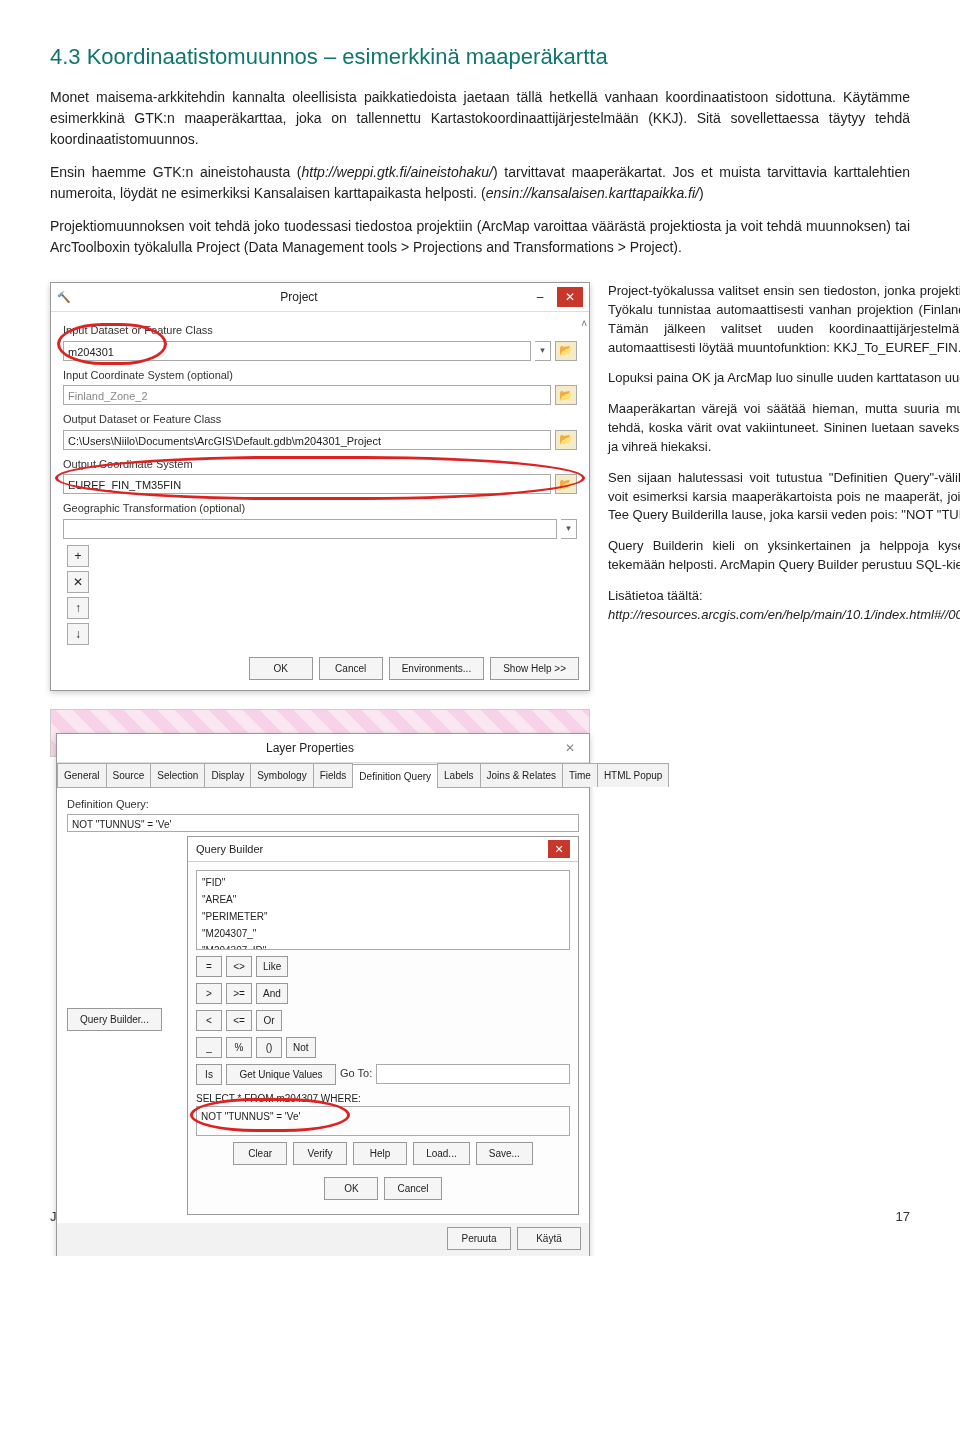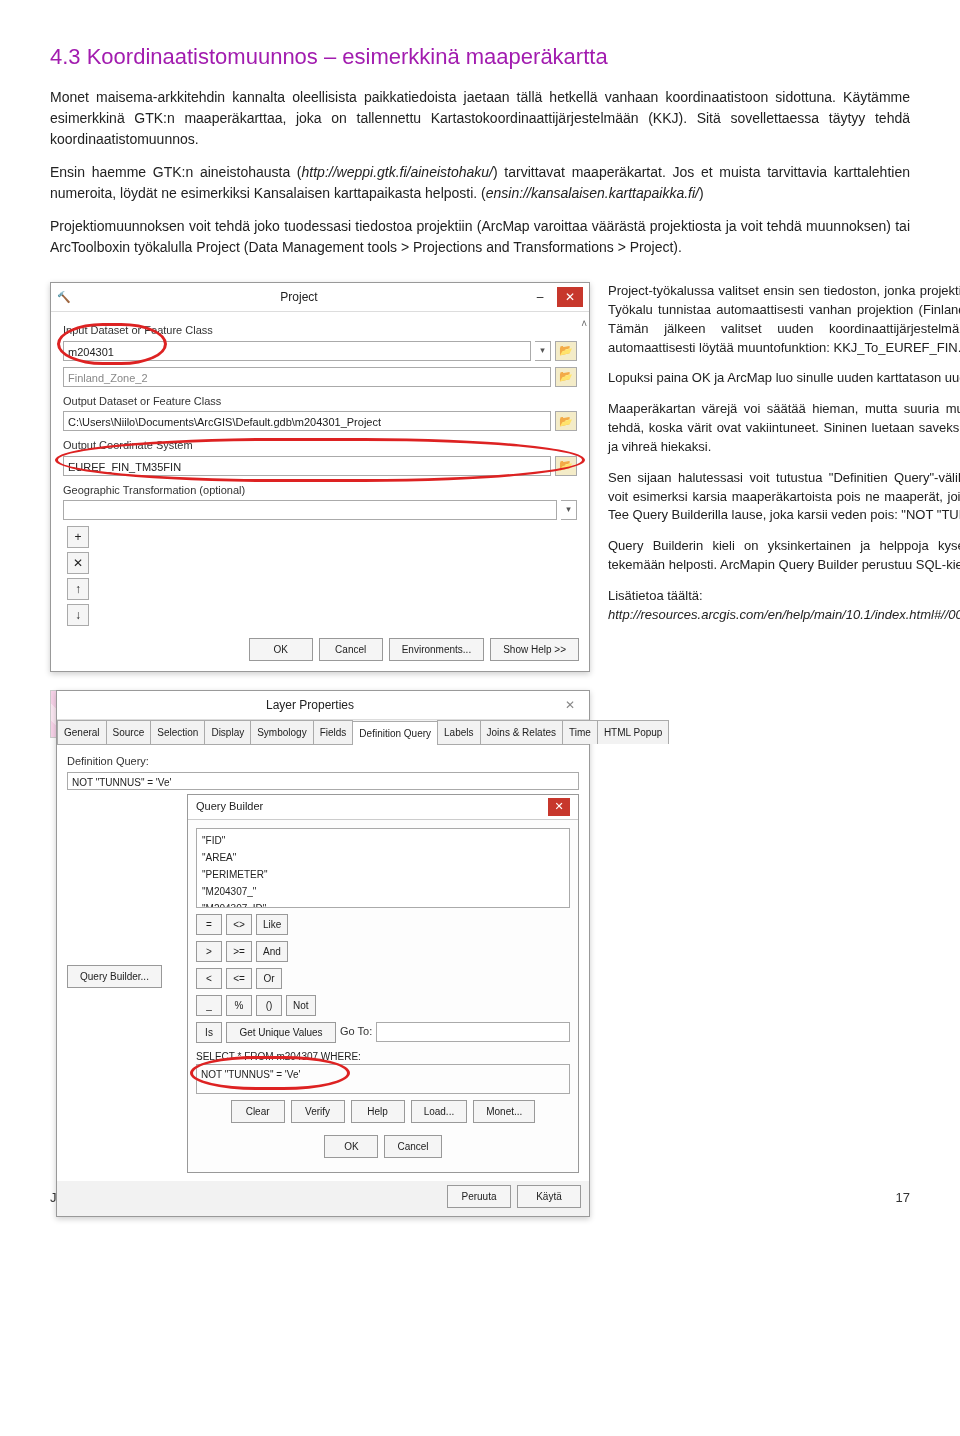--- a/index.html
+++ b/index.html
@@ -9,21 +9,21 @@
     background: #fff;
     color: #222;
     padding: 40px 50px 30px 50px;
     font-size: 14px;
     line-height: 1.5;
   }
   h2 {
     font-size: 22px;
     font-weight: normal;
     margin-bottom: 14px;
-    color: #a21caf;
+    color: #0f766e;
   }
   p { margin-bottom: 12px; text-align: justify; }
   .italic { font-style: italic; }
   .main-content { margin-bottom: 24px; }
   .two-col {
     display: flex;
     gap: 18px;
     margin-top: 24px;
   }
   .left-col { flex: 0 0 540px; display: flex; flex-direction: column; gap: 18px; }
@@ -199,20 +199,21 @@
         <div class="field-row">
           <span class="field-label">Input Dataset or Feature Class</span>
           <div class="input-wrap" style="position:relative;">
             <div class="input">m204301</div>
             <div class="dropdown-arrow">▾</div>
             <div class="folder-btn">📂</div>
             <span class="red-oval" style="left:-6px; top:-18px; width:110px; height:42px;"></span>
           </div>
         </div>
         <div class="field-row">
+          <span class="field-label">Input Coordinate System (optional)</span>
           <div class="input-wrap">
             <div class="input disabled">Finland_Zone_2</div>
             <div class="folder-btn">📂</div>
           </div>
         </div>
         <div class="field-row">
           <span class="field-label">Output Dataset or Feature Class</span>
           <div class="input-wrap">
             <div class="input">C:\Users\Niilo\Documents\ArcGIS\Default.gdb\m204301_Project</div>
             <div class="folder-btn">📂</div>
@@ -245,21 +246,21 @@
       <div class="dialog-footer">
         <div class="btn">OK</div>
         <div class="btn">Cancel</div>
         <div class="btn">Environments...</div>
         <div class="btn">Show Help &gt;&gt;</div>
       </div>
     </div>
 
     <div style="position:relative;">
       <div class="map-bg"></div>
-      <div class="dialog" style="position:absolute; top:0; left:6px; right:0;">
+      <div class="dialog" style="position:absolute; top:24px; left:6px; right:0;">
         <div class="dialog-title">
           <span class="wintitle">Layer Properties</span>
           <span class="winbtn" style="color:#888;">✕</span>
         </div>
         <div class="tabs">
           <div class="tab">General</div>
           <div class="tab">Source</div>
           <div class="tab">Selection</div>
           <div class="tab">Display</div>
           <div class="tab">Symbology</div>
@@ -317,21 +318,21 @@
               <div style="font-size:10px; margin-top:6px;">SELECT * FROM m204307 WHERE:</div>
               <div style="position:relative;">
                 <div class="querybox" style="height:30px;">NOT "TUNNUS" = 'Ve'</div>
                 <span class="red-oval" style="left:-6px; top:-8px; width:160px; height:34px;"></span>
               </div>
               <div class="qb-footer">
                 <div class="btn">Clear</div>
                 <div class="btn" style="position:relative;">Verify</div>
                 <div class="btn">Help</div>
                 <div class="btn">Load...</div>
-                <div class="btn">Monet...</div>
+                <div class="btn">Save...</div>
               </div>
               <div class="qb-footer">
                 <div class="btn">OK</div>
                 <div class="btn">Cancel</div>
               </div>
             </div>
           </div>
 
           <div style="position:absolute; left:10px; top:220px;">
             <div class="btn" style="position:relative;">Query Builder...</div>

